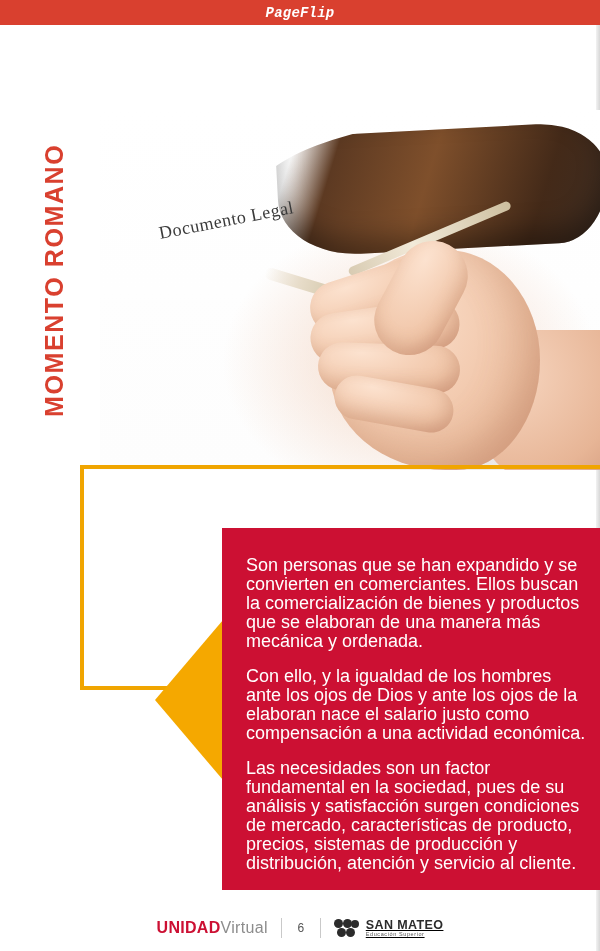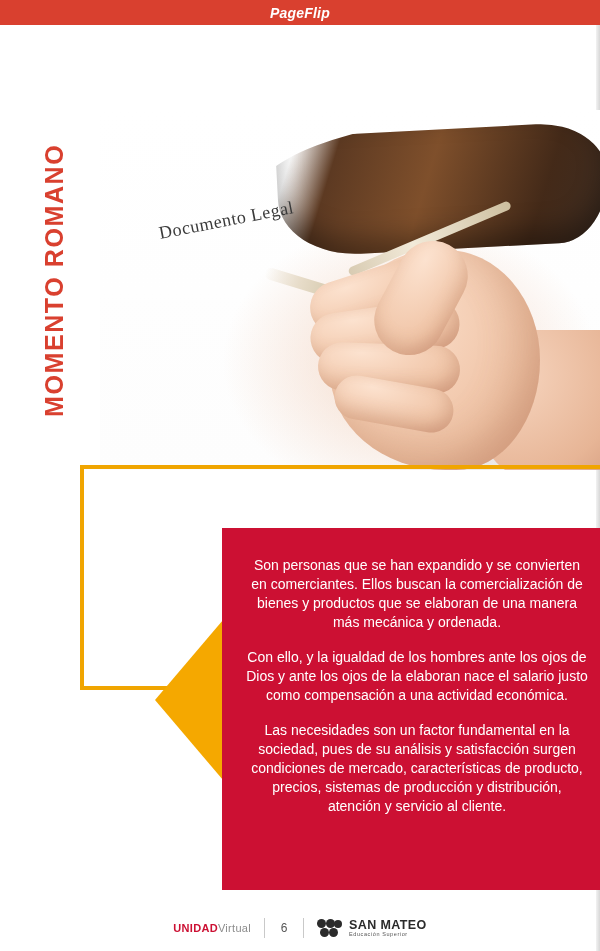--- a/index.html
+++ b/index.html
@@ -20,21 +20,21 @@
     position: absolute;
     left: 0; top: 0;
     width: 600px; height: 25px;
     background: #d9402f;
     display: flex;
     align-items: center;
     justify-content: center;
   }
   .topbar-title {
     color: #ffffff;
-    font-family: Liberation Sans, sans-serif;
+    font-family: Liberation Mono, monospace;
     font-style: italic;
     font-weight: bold;
     font-size: 14px;
     letter-spacing: 0.2px;
   }
 
   
   .page {
     position: absolute;
     left: 0; top: 25px;
@@ -196,41 +196,41 @@
     top: 503px;
     width: 378px;
     height: 362px;
     background: #cc1033;
     box-sizing: border-box;
     padding: 28px 12px 20px 24px;
   }
   .red-panel p {
     margin: 0 0 16px 0;
     color: #ffffff;
-    font-size: 14px;
+    font-size: 18px;
     line-height: 19px;
-    text-align: center;
+    text-align: left;
     font-family: "Liberation Sans", sans-serif;
   }
   .red-panel p:last-child { margin-bottom: 12px; }
 
   
   .footer {
     position: absolute;
     left: 0;
     top: 880px;
     width: 600px;
     height: 46px;
     display: flex;
     align-items: center;
     justify-content: center;
     gap: 13px;
   }
   .brand-unidad {
-    font-size: 11px;
+    font-size: 16px;
     letter-spacing: 0.3px;
     color: #5b5b5b;
     font-weight: bold;
   }
   .brand-unidad .red { color: #cc1033; }
   .brand-unidad .light { color: #8c8c8c; font-weight: normal; }
   .footer-sep {
     width: 1px; height: 20px; background: #c9c9c9;
   }
   .page-num {
@@ -252,21 +252,21 @@
     position: absolute;
     width: 9px; height: 9px;
     background: #2b2b2b;
     border-radius: 50%;
   }
   .logo-mark .d1 { left: 0;  top: 0; }
   .logo-mark .d2 { left: 9px; top: 0; }
   .logo-mark .d3 { left: 17px; top: 1px; width: 8px; height: 8px; }
   .logo-mark .d4 { left: 3px; top: 9px; }
   .logo-mark .d5 { left: 12px; top: 9px; }
-  .logo-text { line-height: 1.05; }
+  .logo-text { line-height: 1.05; text-decoration: underline; }
   .logo-title {
     font-size: 12.5px;
     font-weight: bold;
     color: #2b2b2b;
     letter-spacing: 0.4px;
   }
   .logo-sub {
     font-size: 5.5px;
     color: #555555;
     letter-spacing: 0.6px;

